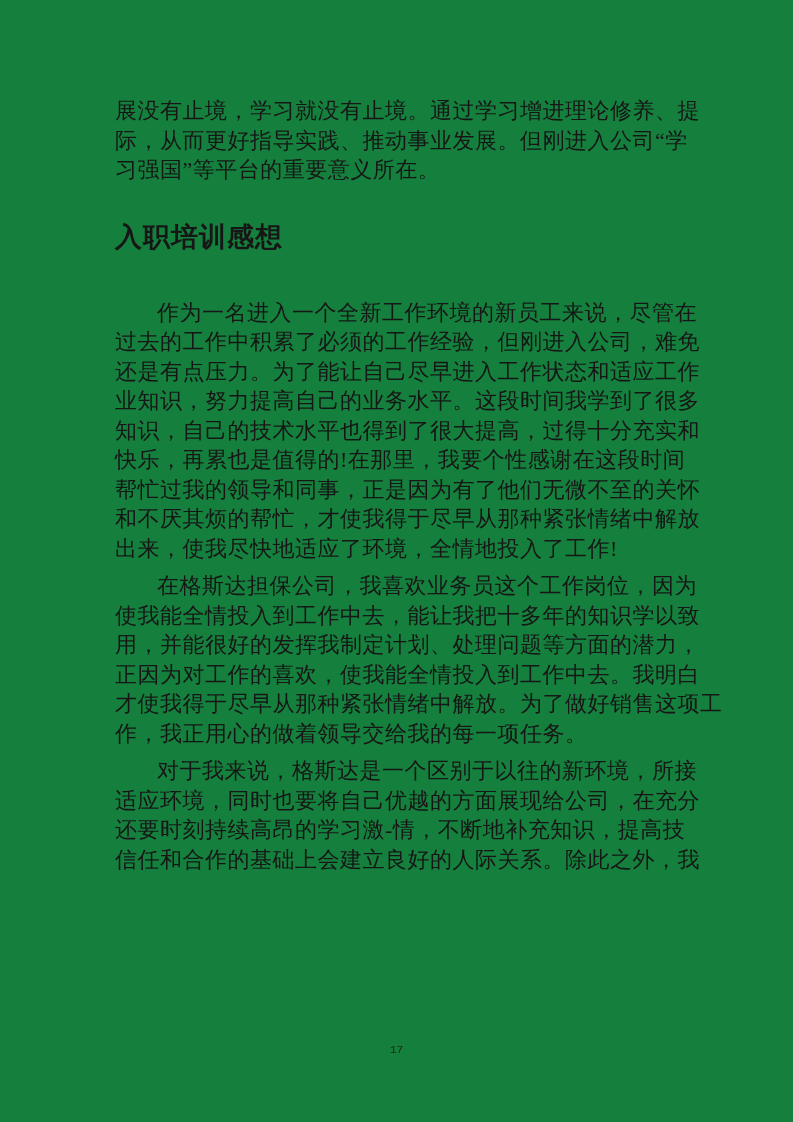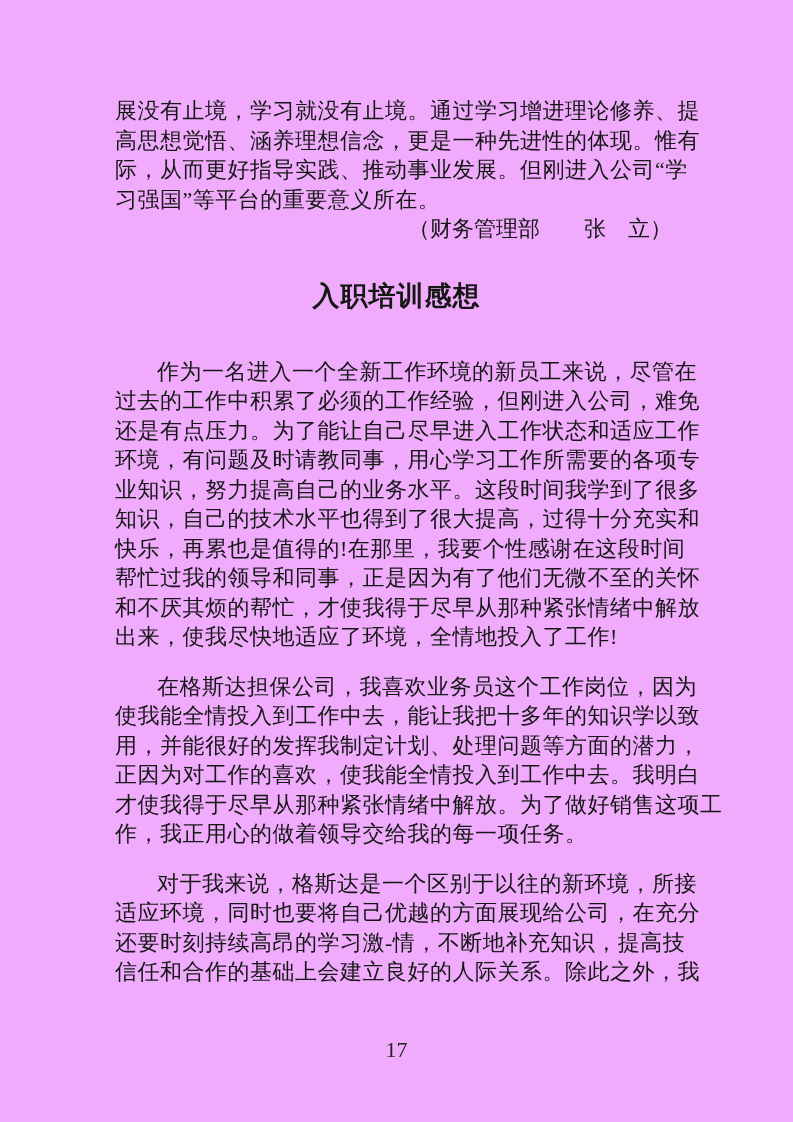--- a/index.html
+++ b/index.html
@@ -13,87 +13,84 @@
     overflow: hidden;
     font-family: "Liberation Serif", "DejaVu Serif", serif;
     color: #161616;
   }
   .page {
     position: relative;
     width: 793px;
     height: 1122px;
     box-sizing: border-box;
     padding: 96px 115px 0 115px;
-    background: #f0abfc;
+    background: #15803d;
   }
   .block .line {
     font-size: 22px;
     line-height: 29.5px;
     letter-spacing: 0.5px;
     text-align: justify;
     text-align-last: justify;
     white-space: nowrap;
   }
   .block .line.end {
     text-align-last: left;
     white-space: normal;
   }
   .para .line:first-child {
     text-indent: 42px;
   }
   .para {
-    margin-top: 20px;
+    margin-top: 8px;
   }
   .attribution {
     font-size: 22px;
     line-height: 29.5px;
     text-align: right;
     padding-right: 6px;
   }
   .title {
     font-family: "Liberation Sans", "DejaVu Sans", sans-serif;
     font-weight: 700;
     font-size: 27px;
     line-height: 31px;
-    text-align: center;
     margin: 37px 0 45px 0;
     letter-spacing: 1px;
   }
   .page-number {
     position: absolute;
     top: 1040px;
     left: 0;
     right: 0;
     text-align: center;
-    font-size: 22px;
+    font-size: 11px;
     line-height: 20px;
     color: #222222;
+    font-family: Liberation Mono, monospace;
   }
 </style>
 </head>
 <body>
 
 <div class="page">
 
   <section class="block intro">
       <div class="line">展没有止境，学习就没有止境。通过学习增进理论修养、提</div>
-      <div class="line">高思想觉悟、涵养理想信念，更是一种先进性的体现。惟有</div>
       <div class="line">际，从而更好指导实践、推动事业发展。但刚进入公司“学</div>
       <div class="line end">习强国”等平台的重要意义所在。</div>
     </section>
 
-  <div class="attribution">（财务管理部　　张　立）</div>
 
   <h1 class="title">入职培训感想</h1>
 
   <section class="block para">
       <div class="line">作为一名进入一个全新工作环境的新员工来说，尽管在</div>
       <div class="line">过去的工作中积累了必须的工作经验，但刚进入公司，难免</div>
       <div class="line">还是有点压力。为了能让自己尽早进入工作状态和适应工作</div>
-      <div class="line">环境，有问题及时请教同事，用心学习工作所需要的各项专</div>
       <div class="line">业知识，努力提高自己的业务水平。这段时间我学到了很多</div>
       <div class="line">知识，自己的技术水平也得到了很大提高，过得十分充实和</div>
       <div class="line">快乐，再累也是值得的!在那里，我要个性感谢在这段时间</div>
       <div class="line">帮忙过我的领导和同事，正是因为有了他们无微不至的关怀</div>
       <div class="line">和不厌其烦的帮忙，才使我得于尽早从那种紧张情绪中解放</div>
       <div class="line end">出来，使我尽快地适应了环境，全情地投入了工作!</div>
     </section>
 
   <section class="block para">
       <div class="line">在格斯达担保公司，我喜欢业务员这个工作岗位，因为</div>

